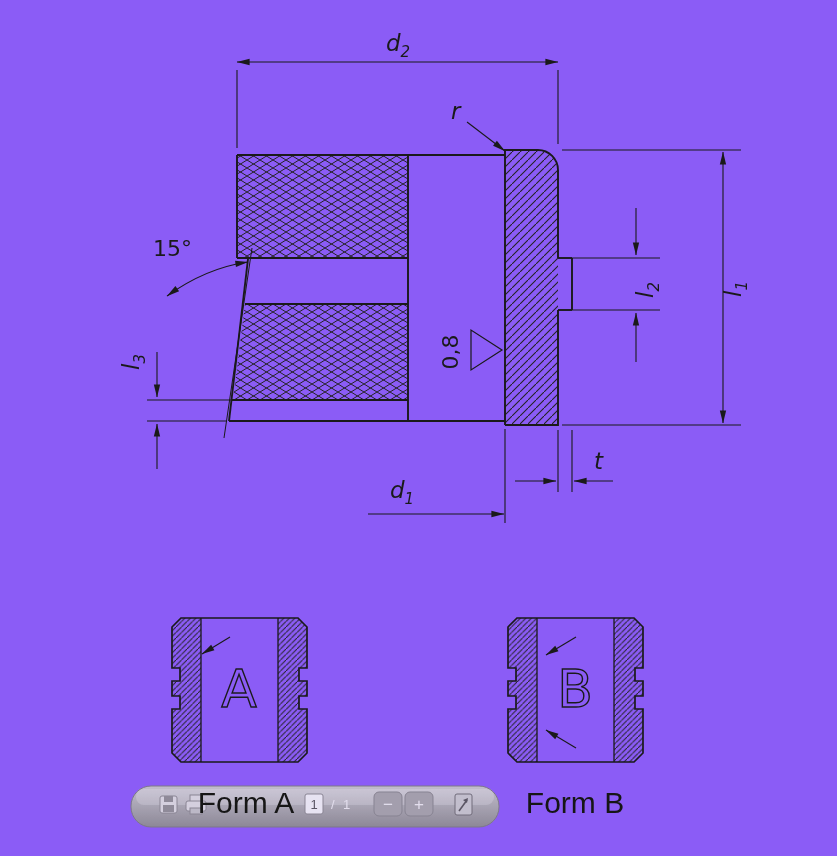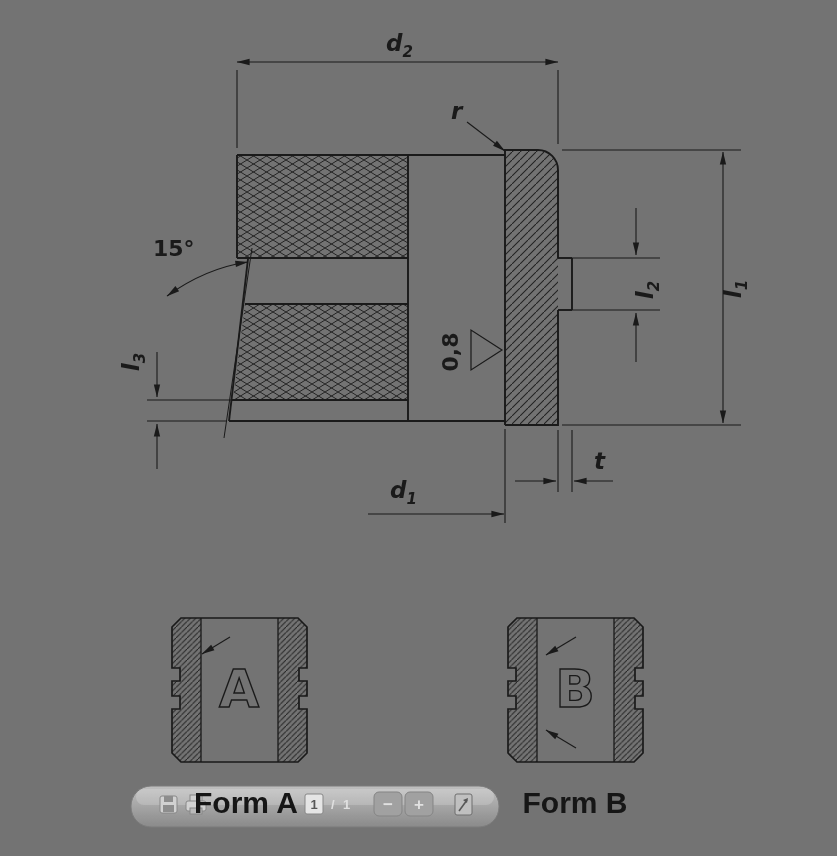--- a/index.html
+++ b/index.html
@@ -1,17 +1,17 @@
 <!DOCTYPE html>
 <html><head>
 <meta charset="utf-8">
 <style>
   html,body{margin:0;padding:0;background:#ffffff;}
-  .stage{position:relative;width:837px;height:856px;background:#737373;overflow:hidden;
-         font-family:"DejaVu Sans",sans-serif;font-weight:bold;}
+  .stage{position:relative;width:837px;height:856px;background:#8b5cf6;overflow:hidden;
+         font-family:"DejaVu Sans",sans-serif;}
   svg{display:block;}
   text{user-select:none;}
   .dimlabel{font-style:italic;font-size:23px;fill:#1a1a1a;}
   .dimsub{font-size:15px;}
   .plainlabel{font-style:normal;font-size:22px;fill:#1a1a1a;}
   .caption{font-family:"Liberation Sans","DejaVu Sans",sans-serif;font-size:30px;fill:#161616;}
   .formletter{font-size:52px;fill:none;stroke:#1a1a1a;stroke-width:1.4px;}
   .tbtext{font-family:"Liberation Sans","DejaVu Sans",sans-serif;}
 </style>
 </head>

